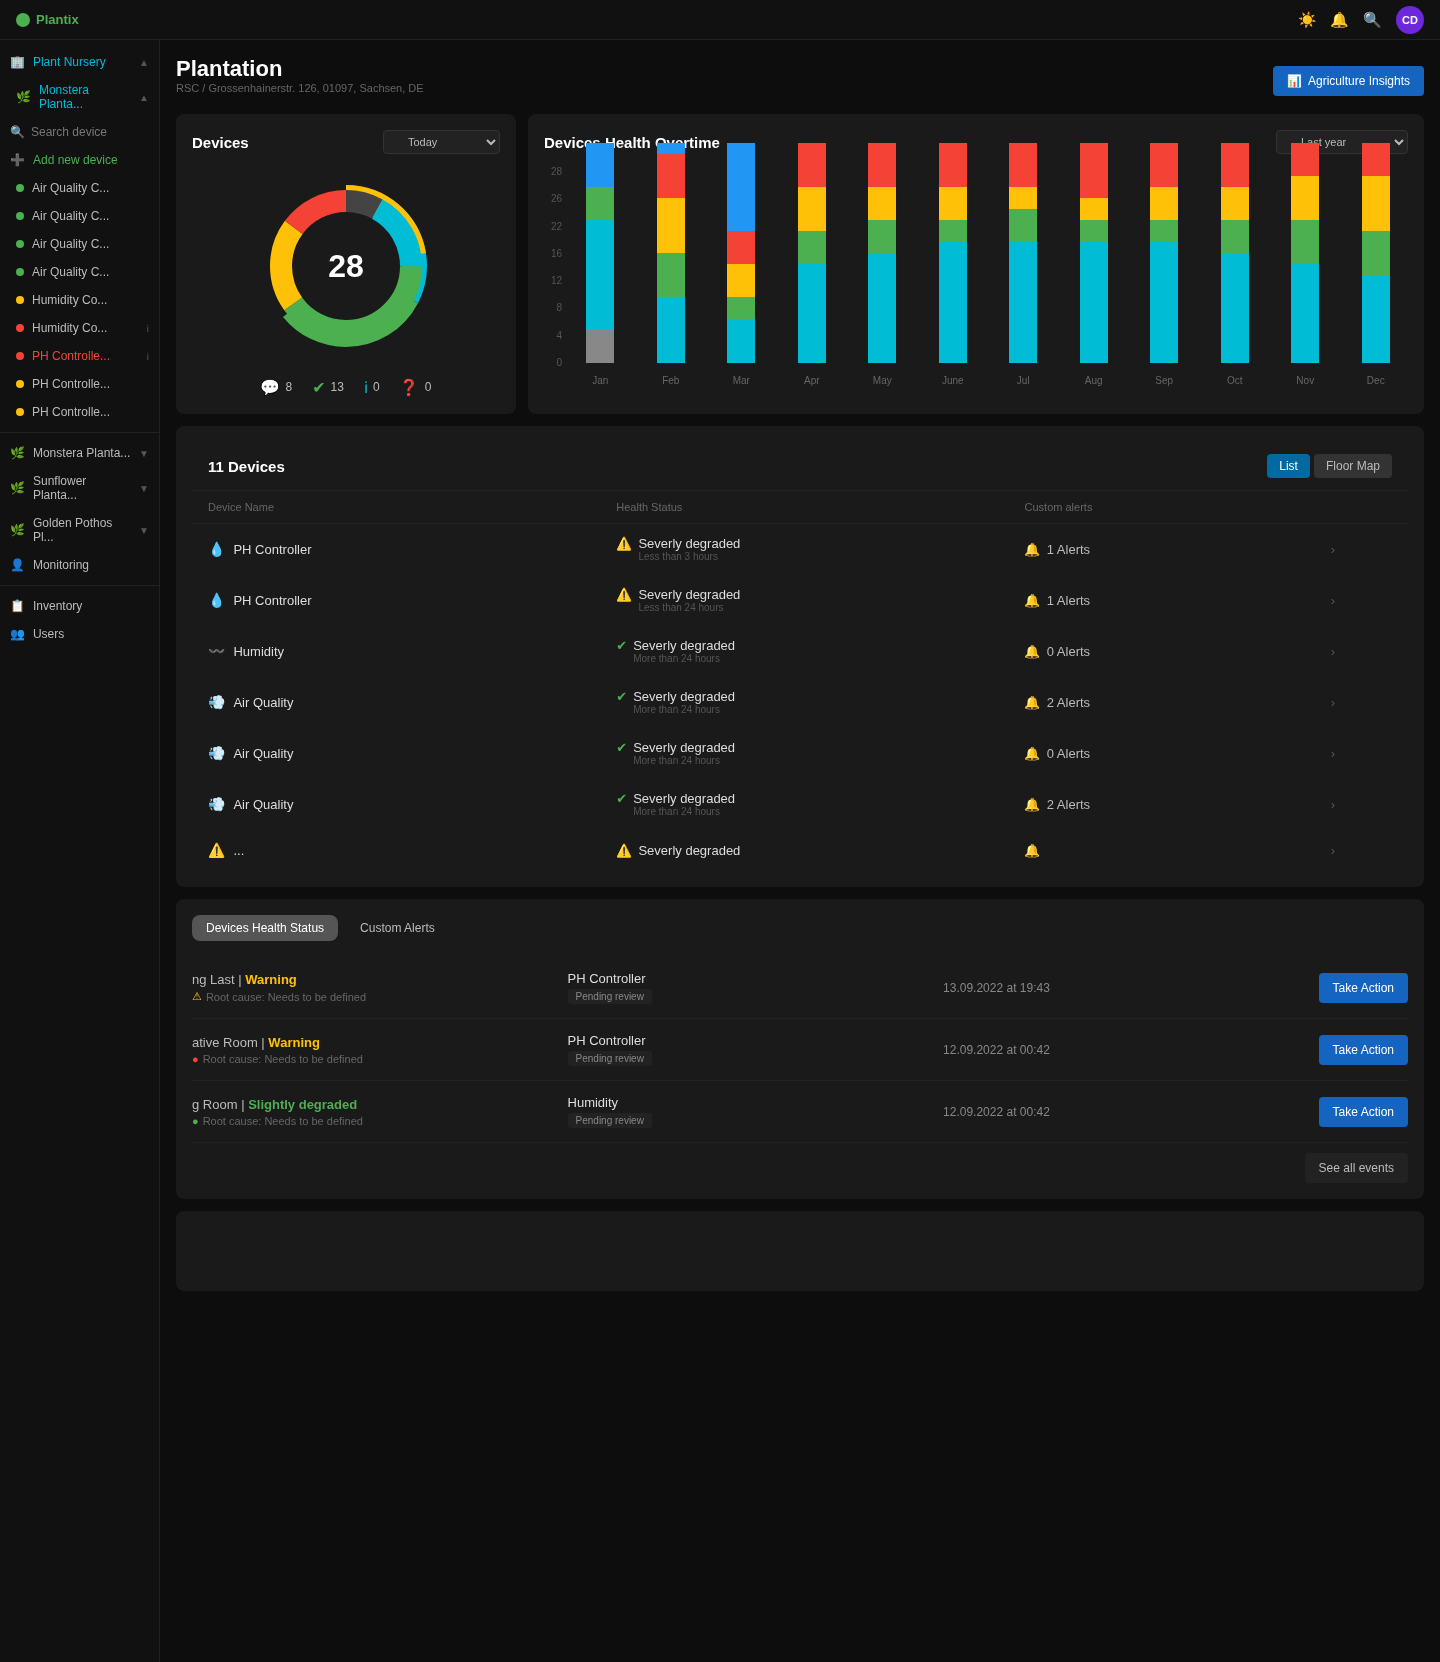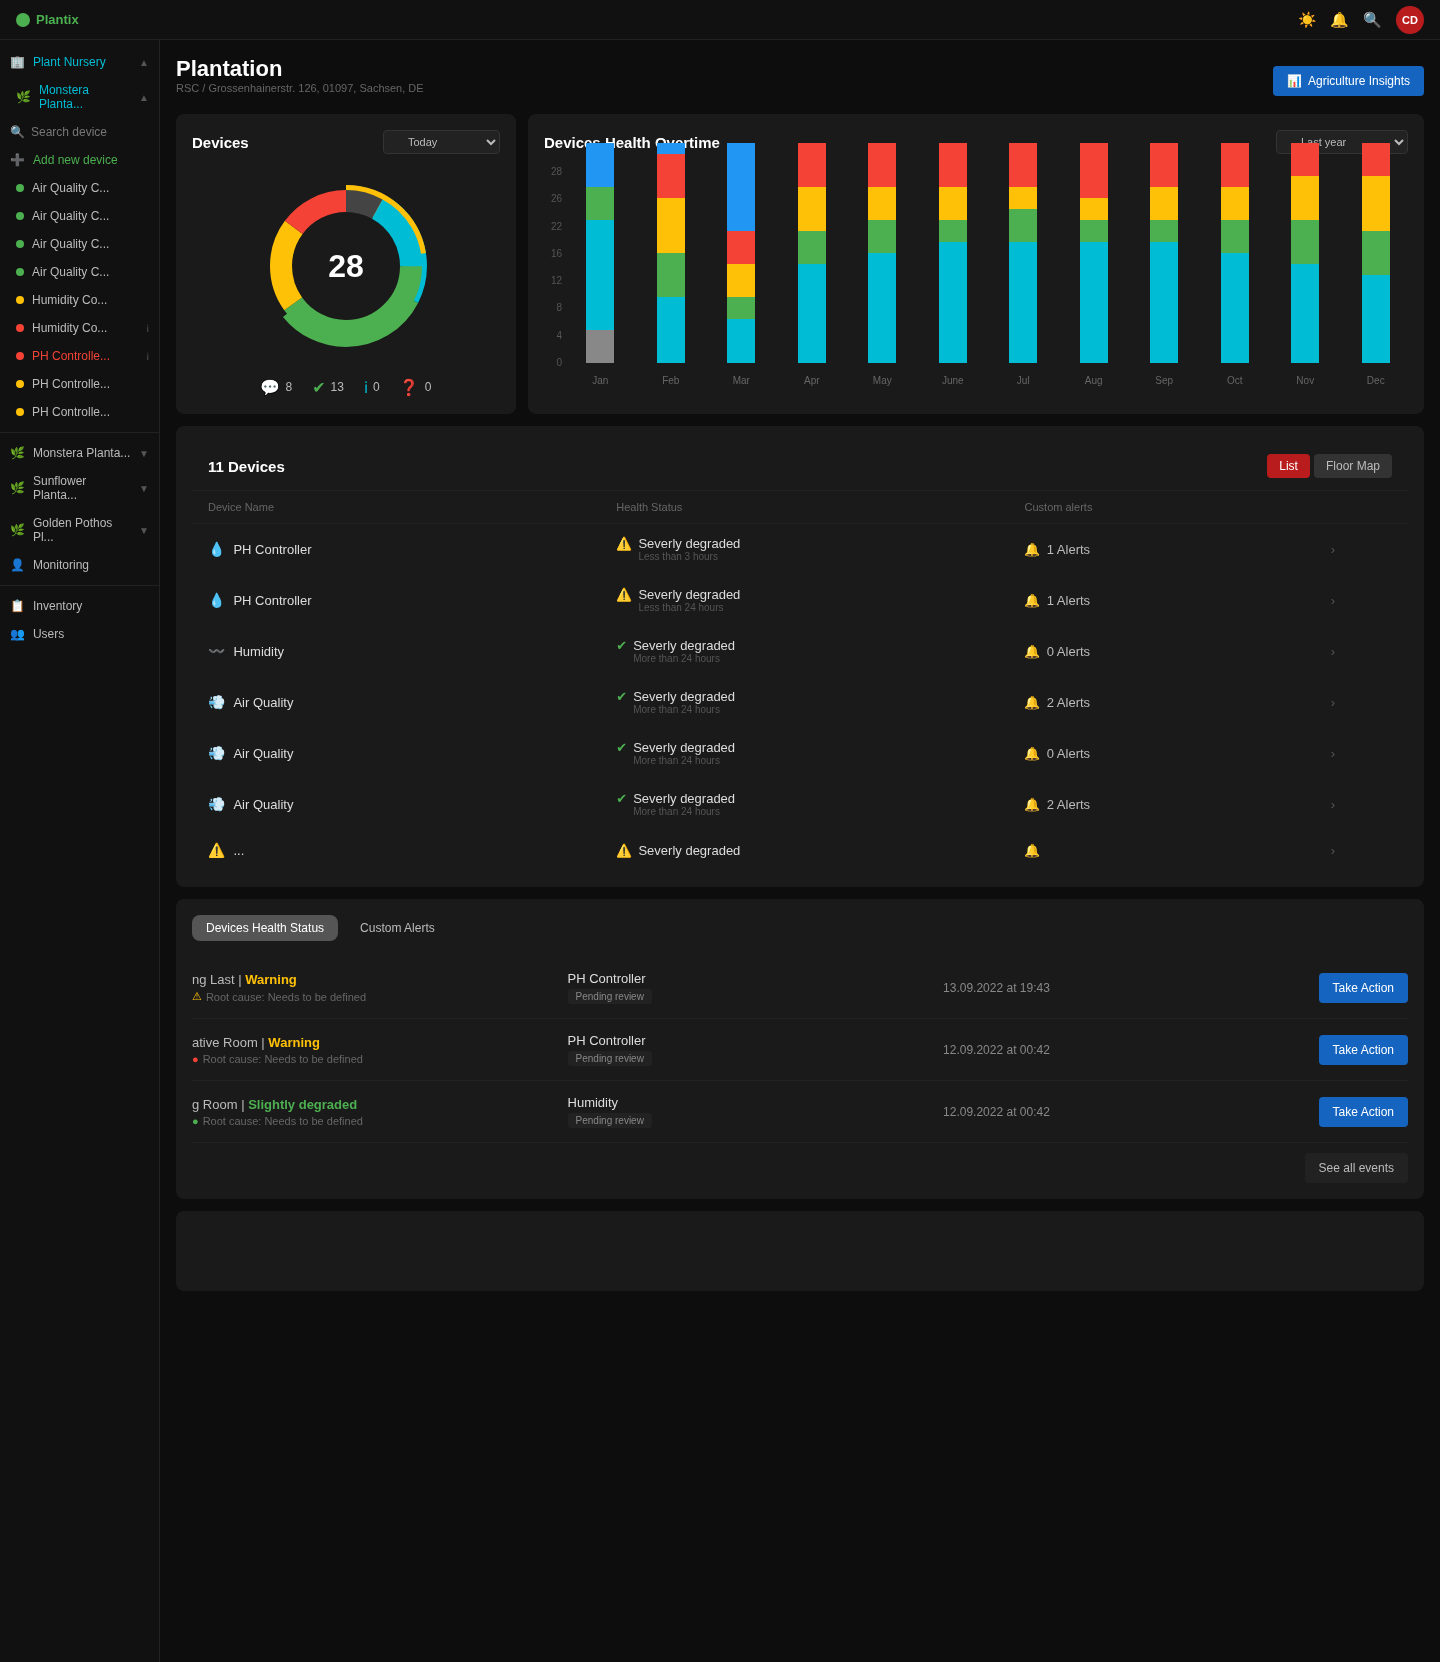--- a/index.html
+++ b/index.html
@@ -23,21 +23,21 @@
       font-weight: bold;
       font-size: 15px;
       display: flex;
       align-items: center;
       gap: 6px;
     }
     .topnav-logo span { color: #4caf50; font-size: 13px; }
     .topnav-right { display: flex; align-items: center; gap: 14px; }
     .topnav-icon { color: #aaa; cursor: pointer; font-size: 15px; }
     .avatar {
-      width: 28px; height: 28px; background: #b91c1c; border-radius: 50%;
+      width: 28px; height: 28px; background: #6d28d9; border-radius: 50%;
       display: flex; align-items: center; justify-content: center;
       font-size: 11px; color: #fff; font-weight: bold;
     }
 
     
     .layout { display: flex; margin-top: 40px; min-height: 1622px; }
 
     
     .sidebar {
       width: 160px;
@@ -213,21 +213,21 @@
     .view-toggle { display: flex; gap: 4px; }
     .toggle-btn {
       padding: 5px 12px;
       border-radius: 4px;
       border: none;
       cursor: pointer;
       font-size: 12px;
       background: #333;
       color: #bbb;
     }
-    .toggle-btn.active { background: #b91c1c; color: #fff; }
+    .toggle-btn.active { background: #0369a1; color: #fff; }
     .table-header {
       display: grid;
       grid-template-columns: 2fr 2fr 1.5fr 0.3fr;
       padding: 10px 16px;
       color: #666;
       font-size: 11px;
       border-bottom: 1px solid #222;
     }
     .table-row {
       display: grid;

